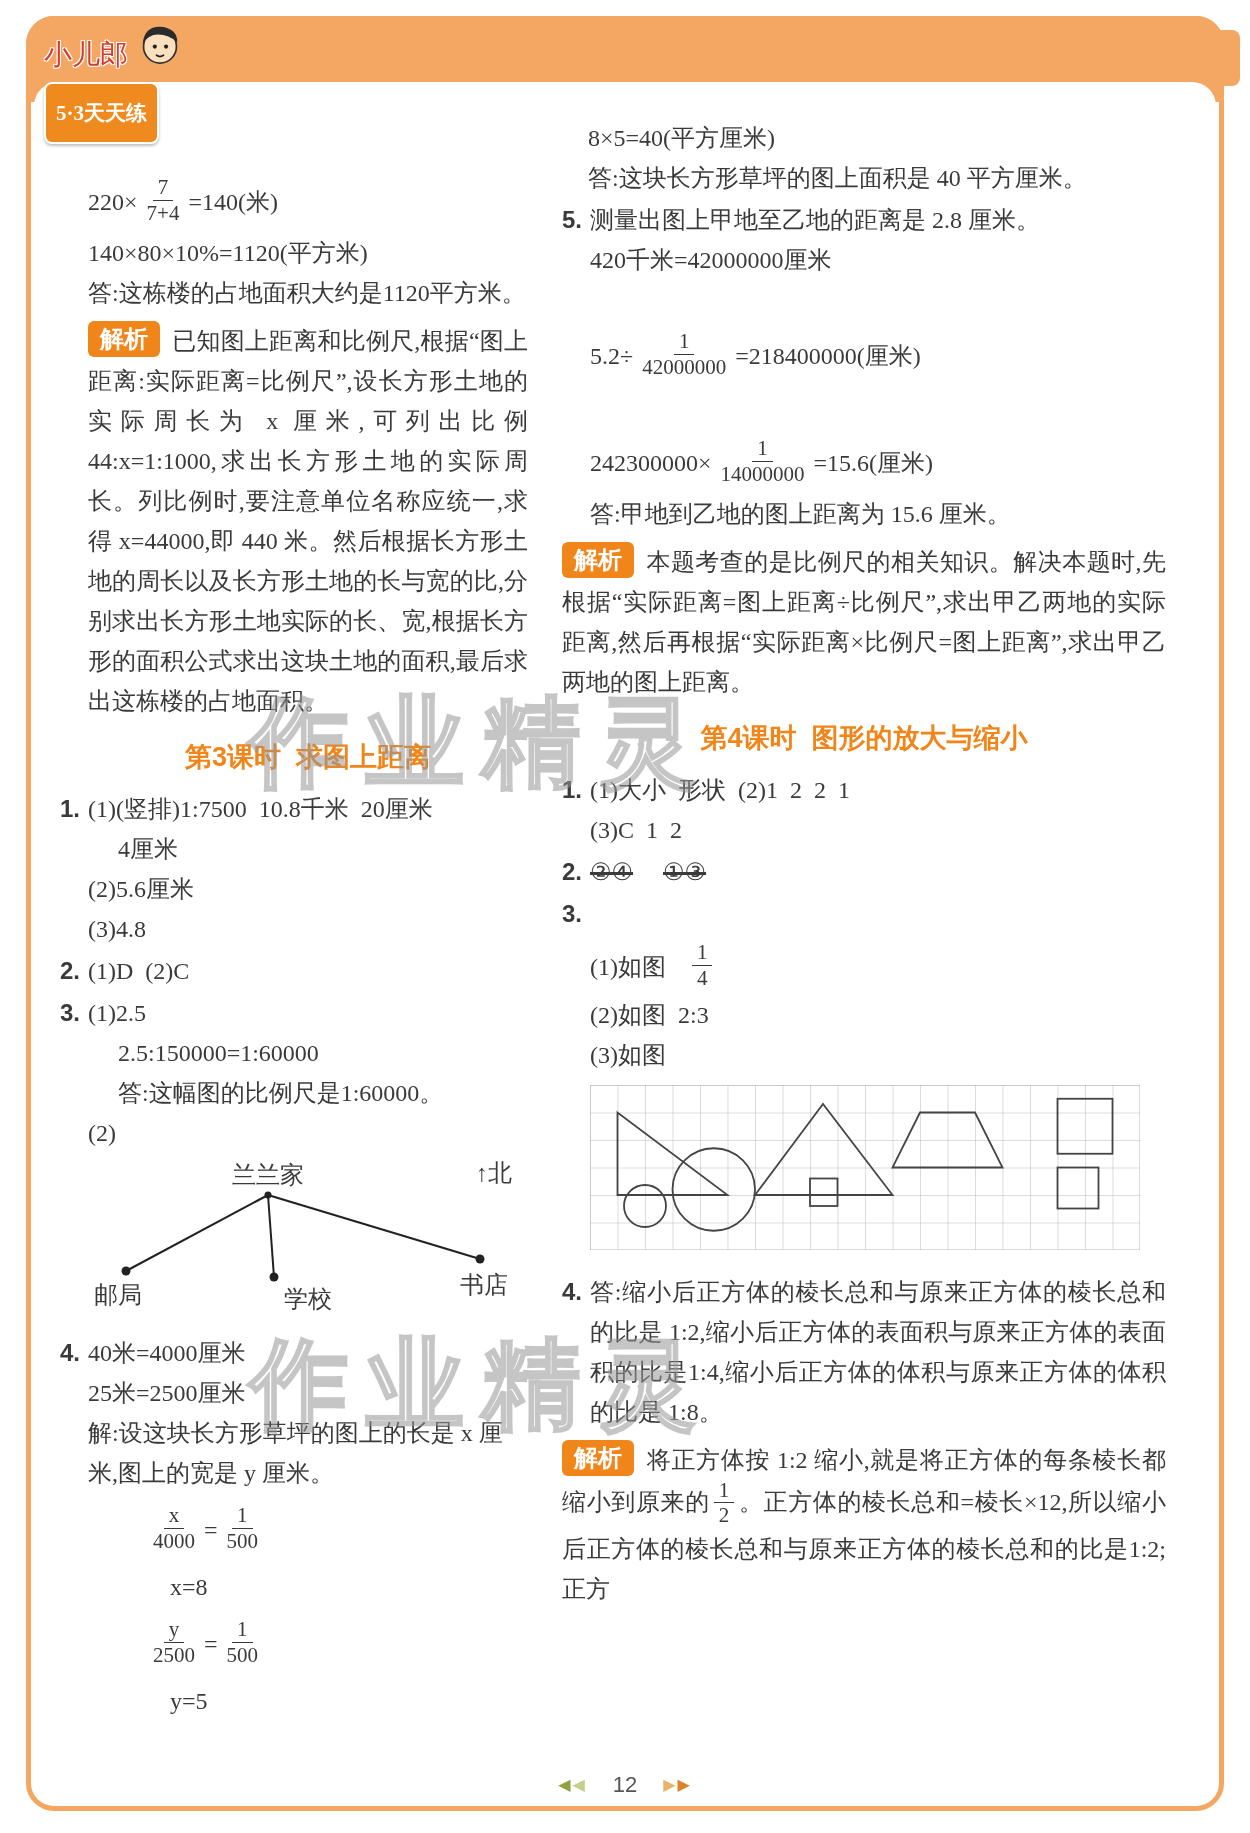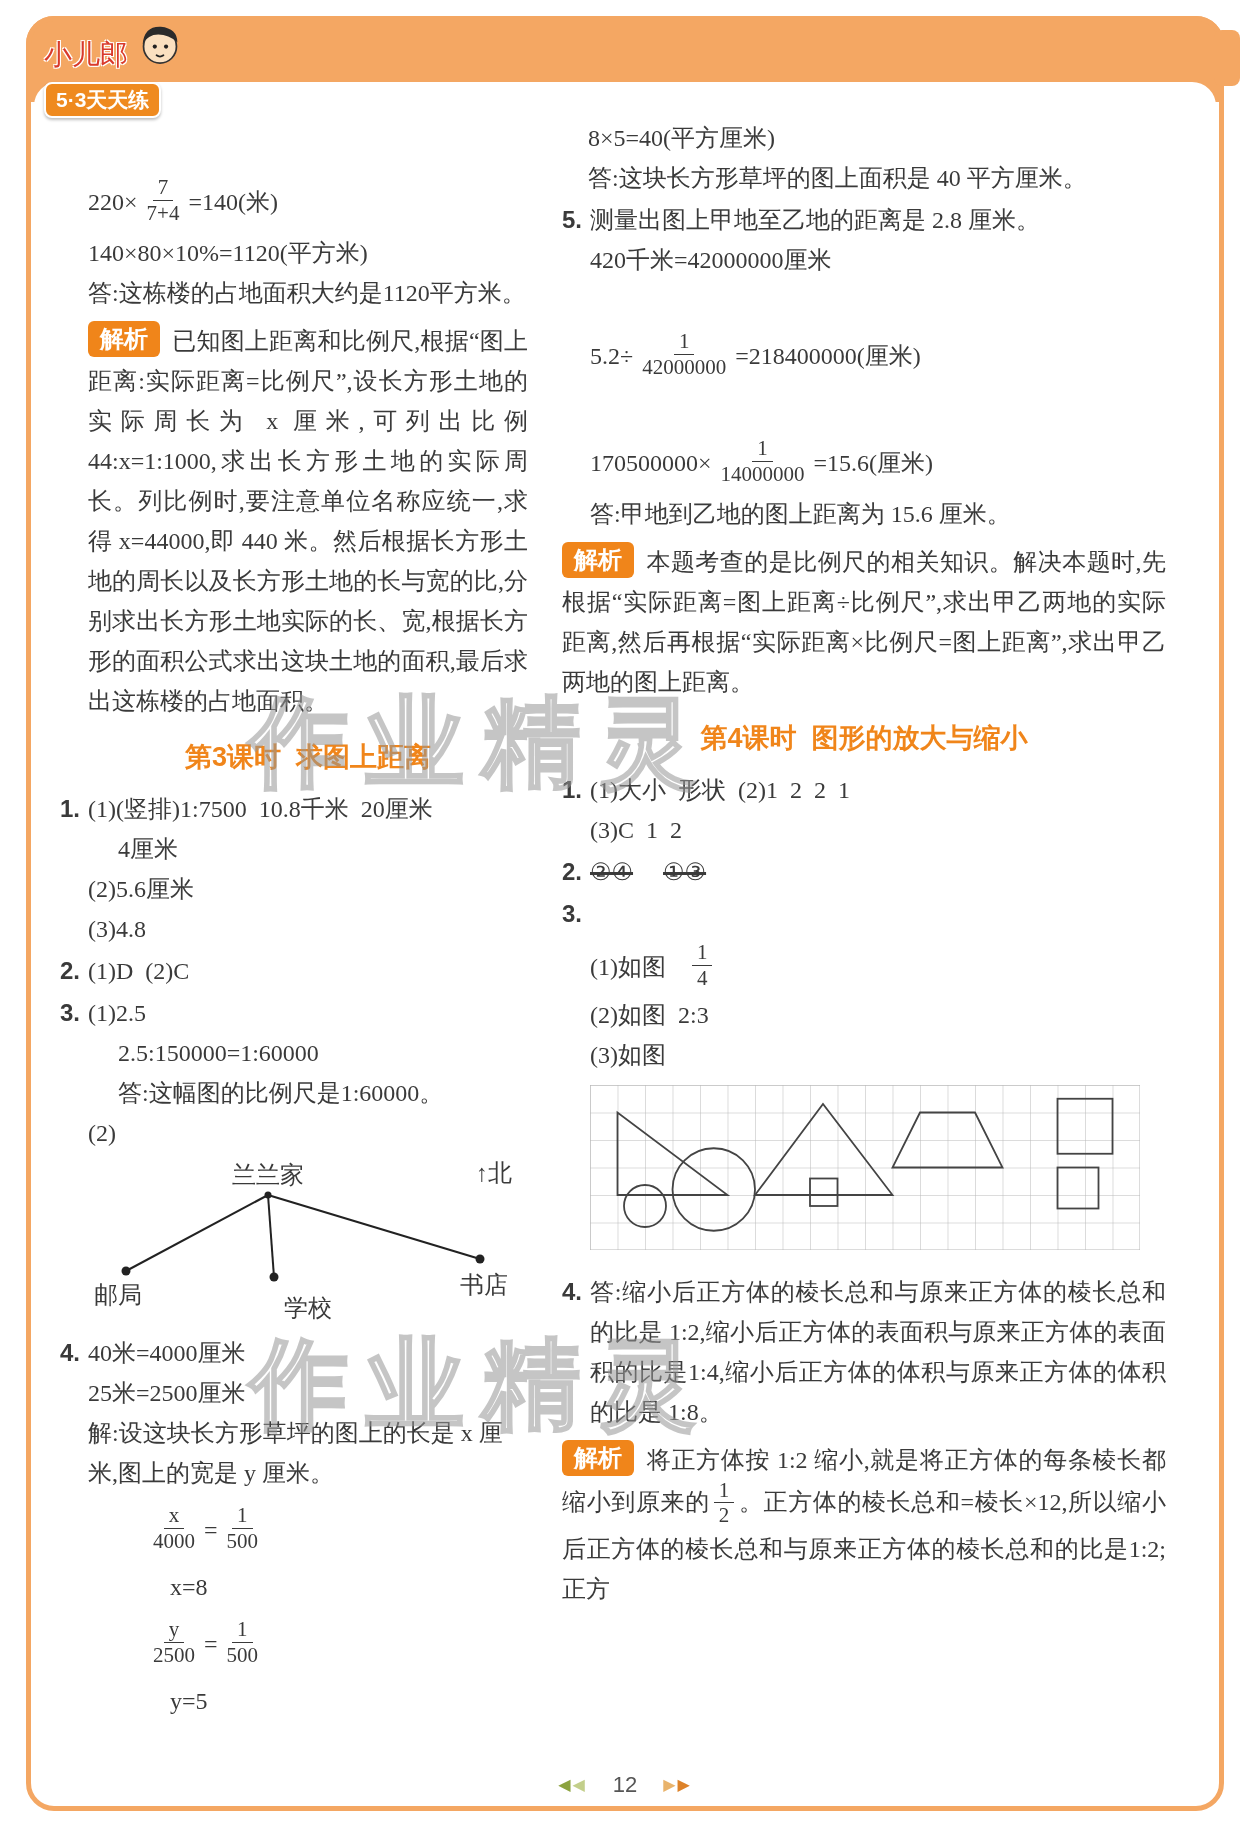--- a/index.html
+++ b/index.html
@@ -19,22 +19,22 @@
   .corner-tab{position:absolute;top:30px;right:10px;width:26px;height:56px;
         background:#f4a763;border-radius:8px;z-index:5;}
   
   .logo{position:absolute;top:18px;left:44px;z-index:6;width:170px;}
   .logo-row{display:flex;align-items:flex-end;gap:6px;}
   .brand-name{font-family:"Liberation Sans","DejaVu Sans",sans-serif;
         font-weight:normal;font-size:28px;line-height:30px;color:#d93a2b;
         text-shadow:-1px -1px 0 #fff,1px -1px 0 #fff,-1px 1px 0 #fff,1px 1px 0 #fff;}
   .mascot{width:52px;height:52px;flex:none;}
   .brand-badge{display:inline-block;margin-top:12px;background:#ef8a1f;color:#fff;
-        font-family:Liberation Sans, sans-serif;font-weight:bold;
-        font-size:21px;line-height:30px;padding:1px 10px;border:2px solid #fff;
+        font-family:Liberation Serif, serif;font-weight:bold;
+        font-size:21px;line-height:30px;padding:14px 10px;border:2px solid #fff;
         border-radius:8px;box-shadow:0 2px 3px rgba(0,0,0,.25);}
   
   .watermark{position:absolute;left:250px;z-index:9;pointer-events:none;white-space:nowrap;
         font-family:"DejaVu Sans",sans-serif;font-weight:bold;font-size:98px;
         letter-spacing:18px;color:transparent;text-align:right;
         -webkit-text-stroke:2.5px rgba(150,150,150,.55);}
   .wm1{top:722px;}
   .wm2{top:1364px;}
   
   .col{position:absolute;z-index:2;}
@@ -153,21 +153,21 @@
           <line x1="180" y1="36" x2="38" y2="112" stroke="#222" stroke-width="2"></line>
           <line x1="180" y1="36" x2="186" y2="118" stroke="#222" stroke-width="2"></line>
           <line x1="180" y1="36" x2="392" y2="100" stroke="#222" stroke-width="2"></line>
           <circle cx="180" cy="36" r="3.5" fill="#222"></circle>
           <circle cx="38" cy="112" r="4.5" fill="#222"></circle>
           <circle cx="186" cy="118" r="4.5" fill="#222"></circle>
           <circle cx="392" cy="100" r="4.5" fill="#222"></circle>
         </svg>
         <span class="mlab" style="left:180px;top:-4px;transform:translateX(-50%);">兰兰家</span>
         <span class="mlab" style="left:6px;top:116px;">邮局</span>
-        <span class="mlab" style="left:196px;top:129px;">学校</span>
+        <span class="mlab" style="left:196px;top:120px;">学校</span>
         <span class="mlab" style="left:372px;top:106px;">书店</span>
         <span class="mlab" style="left:388px;top:-6px;"><span>↑</span><span>北</span></span>
       </div>
     </div>
   </div>
 
   <div class="item">
     <span class="no">4.</span>
     <div class="bd">
       <div class="ln">40米=4000厘米</div>
@@ -214,21 +214,21 @@
       <div class="ln">420千米=42000000厘米</div>
       <div class="ln frl">
         <span>5.2÷</span>
         <span class="frac">
           <span class="fn">1</span>
           <span class="fd">42000000</span>
         </span>
         <span>=218400000(厘米)</span>
       </div>
       <div class="ln frl">
-        <span>170500000×</span>
+        <span>242300000×</span>
         <span class="frac">
           <span class="fn">1</span>
           <span class="fd">14000000</span>
         </span>
         <span>=15.6(厘米)</span>
       </div>
       <div class="ln">答:甲地到乙地的图上距离为 15.6 厘米。</div>
     </div>
   </div>
 

